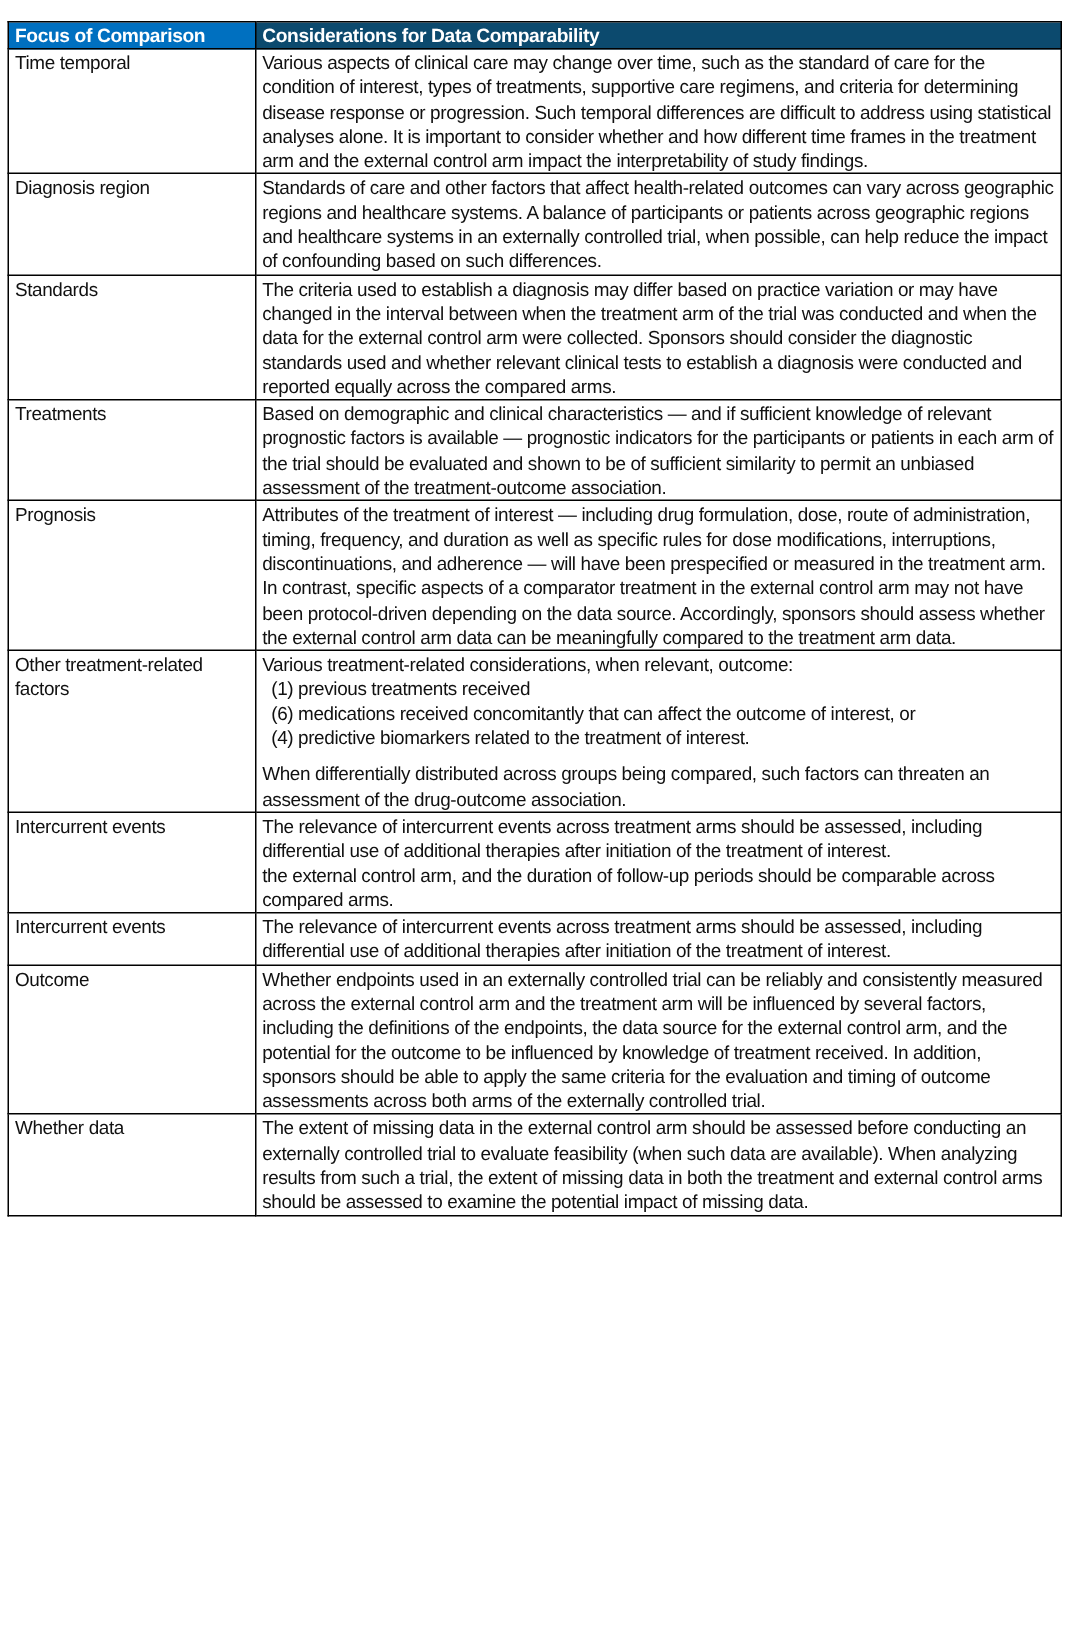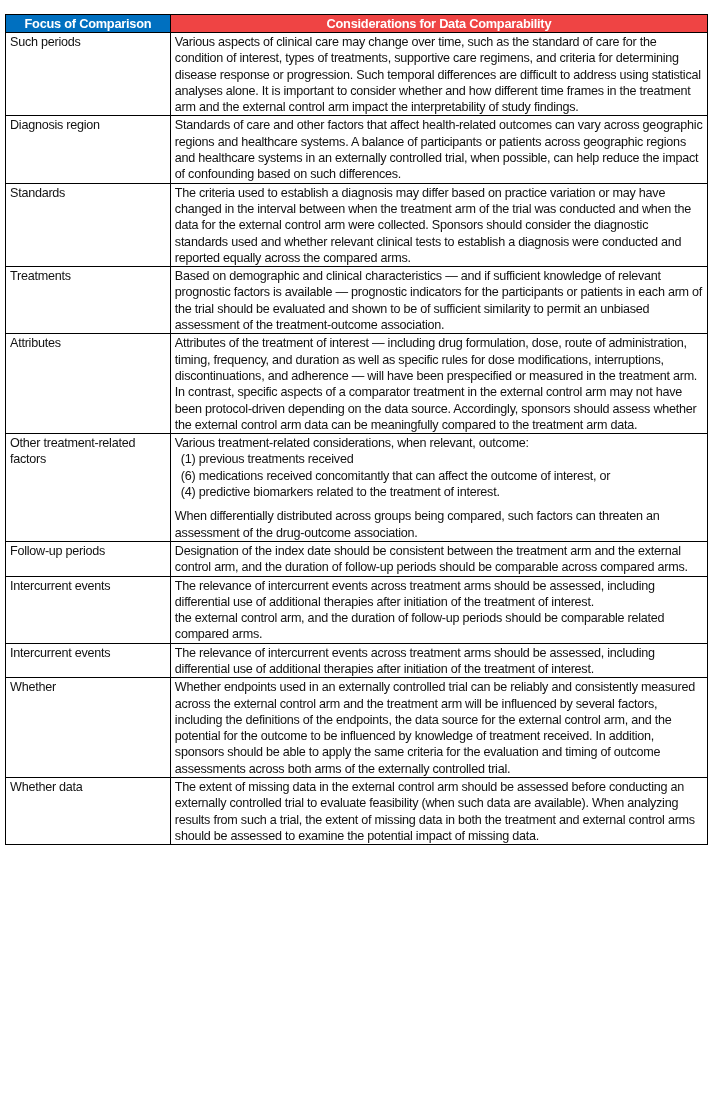--- a/index.html
+++ b/index.html
@@ -21,92 +21,87 @@
       padding: 0 4px 0 4px;
     }
     table.comp thead th {
       background: #0070c0;
       color: #ffffff;
       font-weight: bold;
       font-size: 12.8px;
       line-height: 17px;
       padding-top: 0;
       padding-bottom: 0;
-      text-align: center;
     }
     table.comp tbody td { padding-top: 1px; padding-bottom: 0px; }
     table.comp tbody tr { border-bottom: 1.6px solid #000; }
     col.c1 { width: 165px; }
     col.c2 { width: 538px; }
     .list-item { padding-left: 6px; }
     .para-gap { height: 8px; }
   </style>
 </head>
 <body>
 
 <table class="comp">
   <colgroup>
       <col class="c1">
       <col class="c2">
     </colgroup>
   <thead>
     <tr>
       <th style="background: rgb(0, 112, 192);">Focus of Comparison</th>
-      <th style="background: #ef4444;">Considerations for Data Comparability</th>
+      <th style="background: #0c4a6e;">Considerations for Data Comparability</th>
     </tr>
   </thead>
   <tbody>
     <tr>
-      <td>Such periods</td>
+      <td>Time temporal</td>
       <td>Various aspects of clinical care may change over time, such as the standard of care for the condition of interest, types of treatments, supportive care regimens, and criteria for determining disease response or progression. Such temporal differences are difficult to address using statistical analyses alone. It is important to consider whether and how different time frames in the treatment arm and the external control arm impact the interpretability of study findings.</td>
     </tr>
     <tr>
       <td>Diagnosis region</td>
       <td>Standards of care and other factors that affect health-related outcomes can vary across geographic regions and healthcare systems. A balance of participants or patients across geographic regions and healthcare systems in an externally controlled trial, when possible, can help reduce the impact of confounding based on such differences.</td>
     </tr>
     <tr>
       <td>Standards</td>
       <td>The criteria used to establish a diagnosis may differ based on practice variation or may have changed in the interval between when the treatment arm of the trial was conducted and when the data for the external control arm were collected. Sponsors should consider the diagnostic standards used and whether relevant clinical tests to establish a diagnosis were conducted and reported equally across the compared arms.</td>
     </tr>
     <tr>
       <td>Treatments</td>
       <td>Based on demographic and clinical characteristics — and if sufficient knowledge of relevant prognostic factors is available — prognostic indicators for the participants or patients in each arm of the trial should be evaluated and shown to be of sufficient similarity to permit an unbiased assessment of the treatment-outcome association.</td>
     </tr>
     <tr>
-      <td>Attributes</td>
+      <td>Prognosis</td>
       <td>Attributes of the treatment of interest — including drug formulation, dose, route of administration, timing, frequency, and duration as well as specific rules for dose modifications, interruptions, discontinuations, and adherence — will have been prespecified or measured in the treatment arm. In contrast, specific aspects of a comparator treatment in the external control arm may not have been protocol-driven depending on the data source. Accordingly, sponsors should assess whether the external control arm data can be meaningfully compared to the treatment arm data.</td>
     </tr>
     <tr>
       <td>Other treatment-related factors</td>
       <td>
         <div>Various treatment-related considerations, when relevant, outcome:</div>
         <div class="list-item">(1) previous treatments received</div>
         <div class="list-item">(6) medications received concomitantly that can affect the outcome of interest, or</div>
         <div class="list-item">(4) predictive biomarkers related to the treatment of interest.</div>
         <div class="para-gap"></div>
         <div>When differentially distributed across groups being compared, such factors can threaten an assessment of the drug-outcome association.</div>
       </td>
     </tr>
     <tr>
-      <td>Follow-up periods</td>
-      <td>Designation of the index date should be consistent between the treatment arm and the external control arm, and the duration of follow-up periods should be comparable across compared arms.</td>
-    </tr>
-    <tr>
       <td>Intercurrent events</td>
       <td>
         <div>The relevance of intercurrent events across treatment arms should be assessed, including differential use of additional therapies after initiation of the treatment of interest.</div>
-        <div>the external control arm, and the duration of follow-up periods should be comparable related compared arms.</div>
+        <div>the external control arm, and the duration of follow-up periods should be comparable across compared arms.</div>
       </td>
     </tr>
     <tr>
       <td>Intercurrent events</td>
       <td>The relevance of intercurrent events across treatment arms should be assessed, including differential use of additional therapies after initiation of the treatment of interest.</td>
     </tr>
     <tr>
-      <td>Whether</td>
+      <td>Outcome</td>
       <td>Whether endpoints used in an externally controlled trial can be reliably and consistently measured across the external control arm and the treatment arm will be influenced by several factors, including the definitions of the endpoints, the data source for the external control arm, and the potential for the outcome to be influenced by knowledge of treatment received. In addition, sponsors should be able to apply the same criteria for the evaluation and timing of outcome assessments across both arms of the externally controlled trial.</td>
     </tr>
     <tr>
       <td>Whether data</td>
       <td>The extent of missing data in the external control arm should be assessed before conducting an externally controlled trial to evaluate feasibility (when such data are available). When analyzing results from such a trial, the extent of missing data in both the treatment and external control arms should be assessed to examine the potential impact of missing data.</td>
     </tr>
   </tbody>
 </table>
 
 </body></html>

